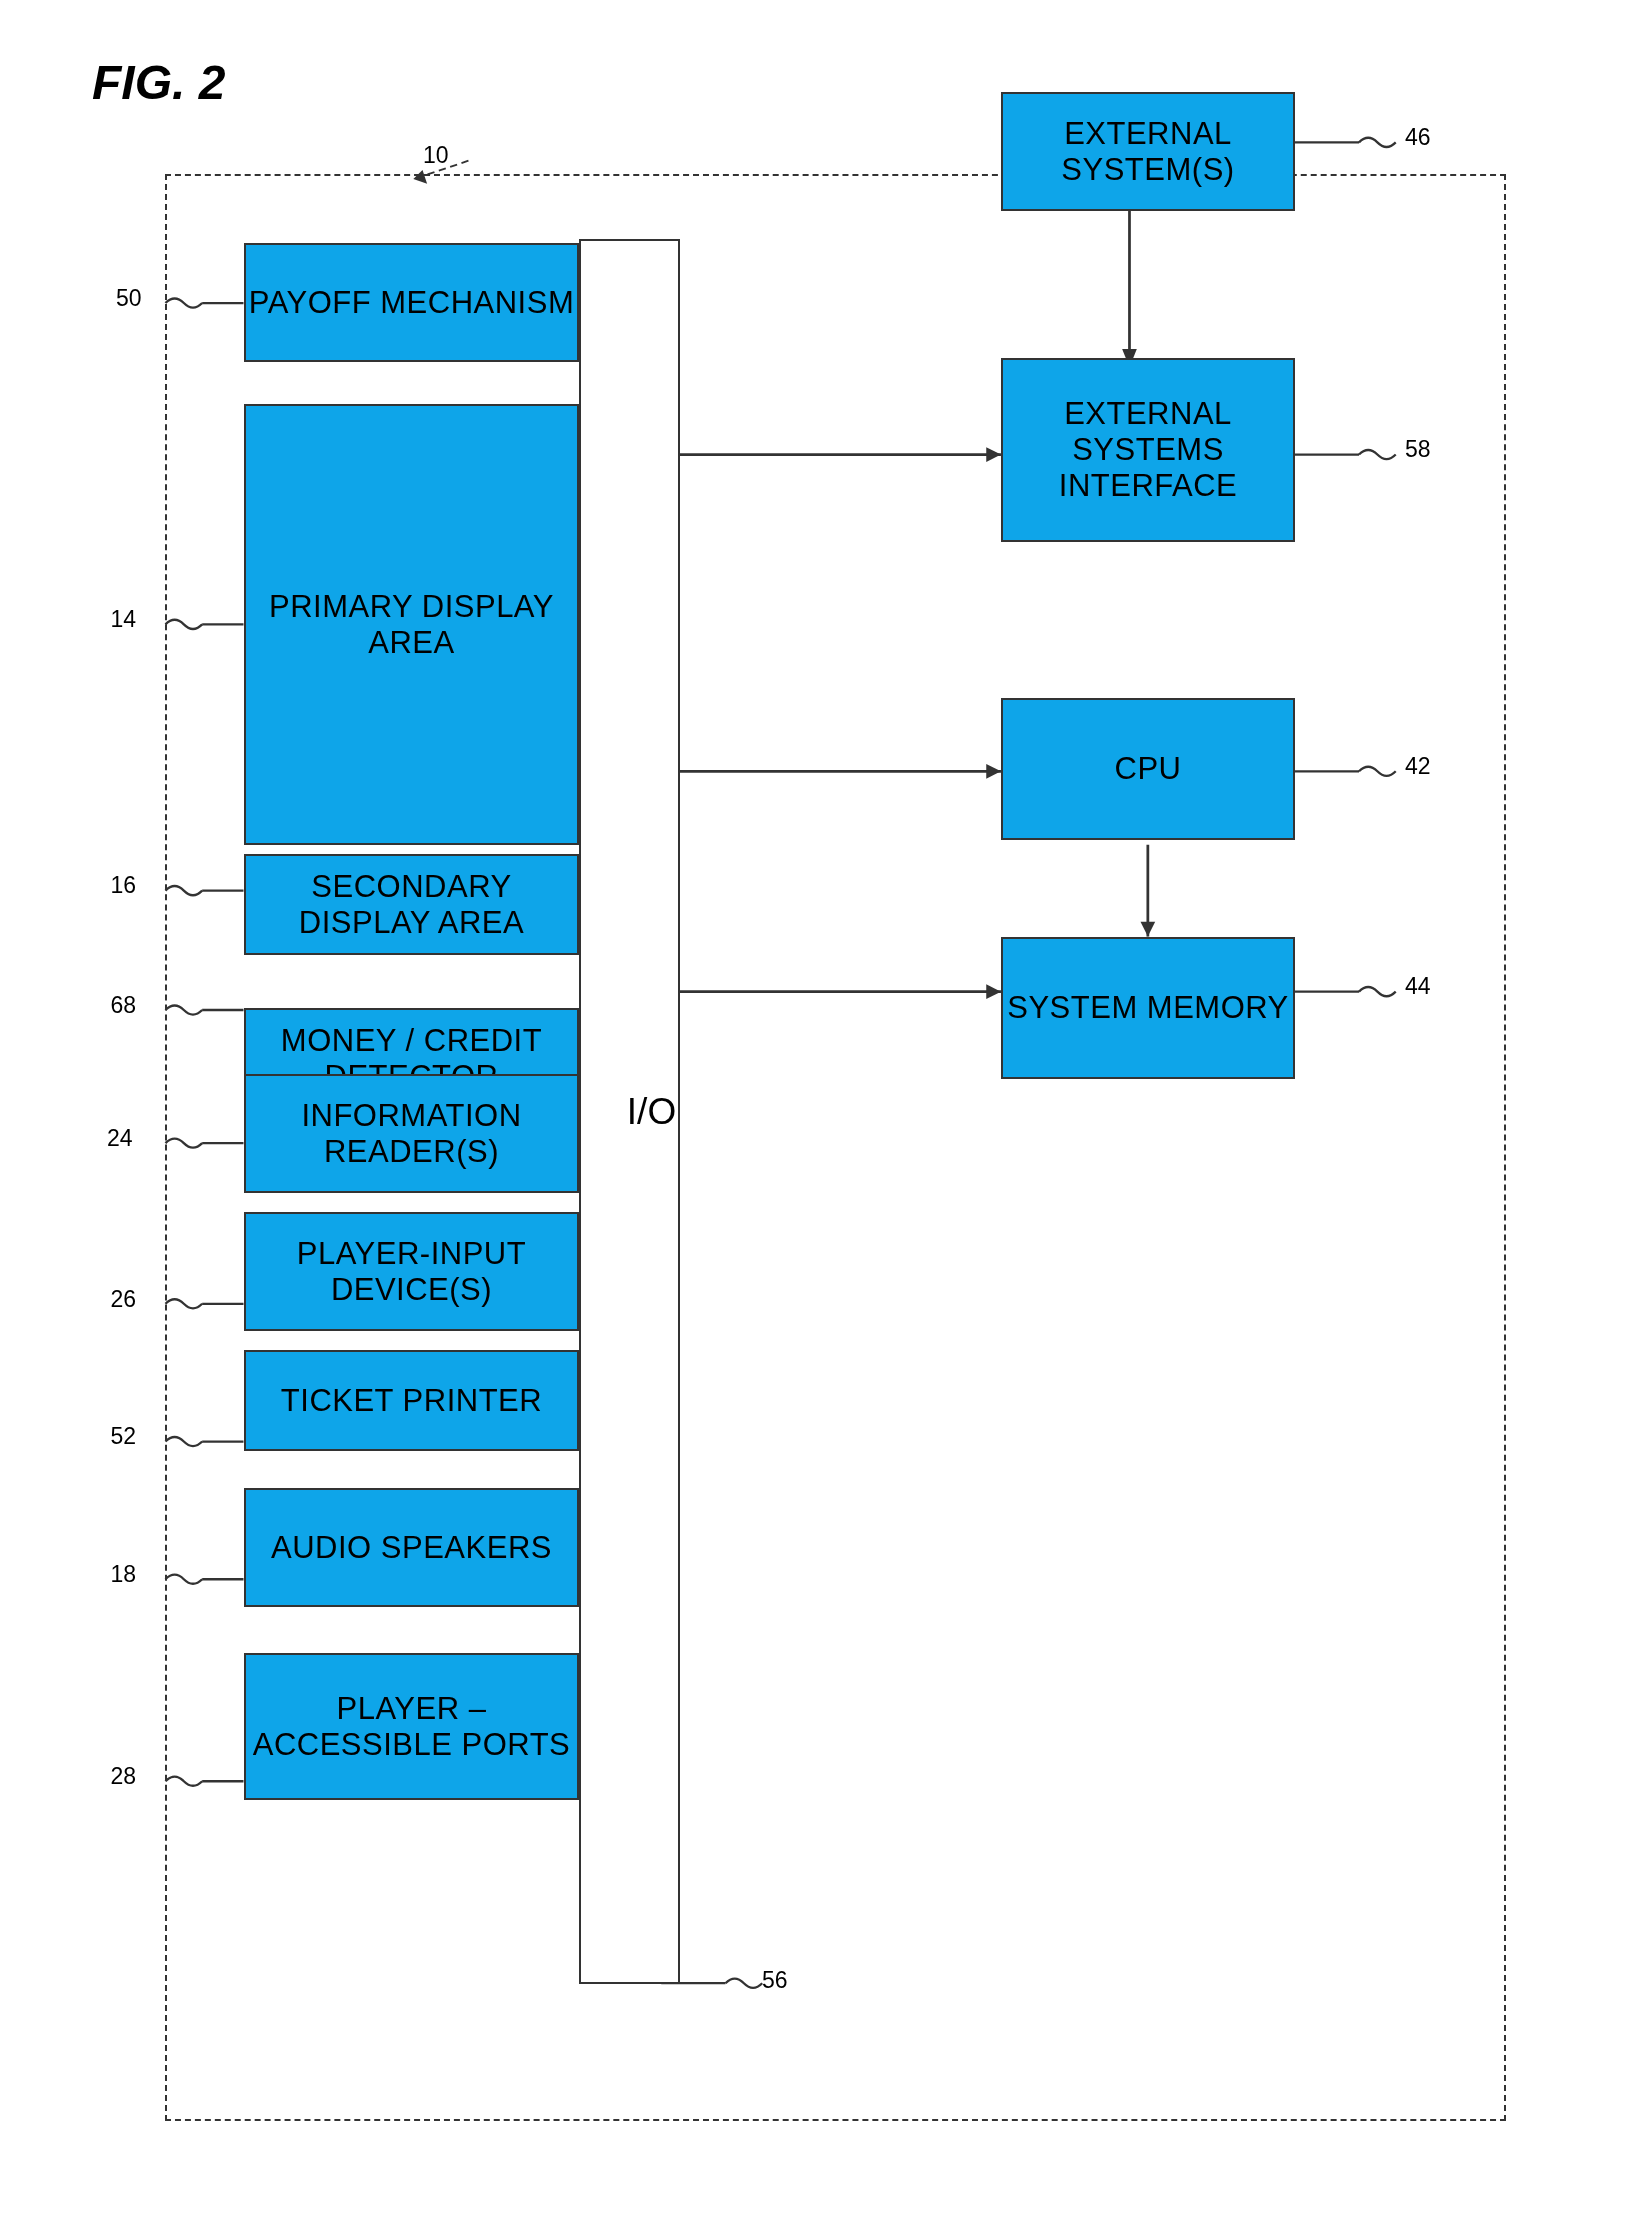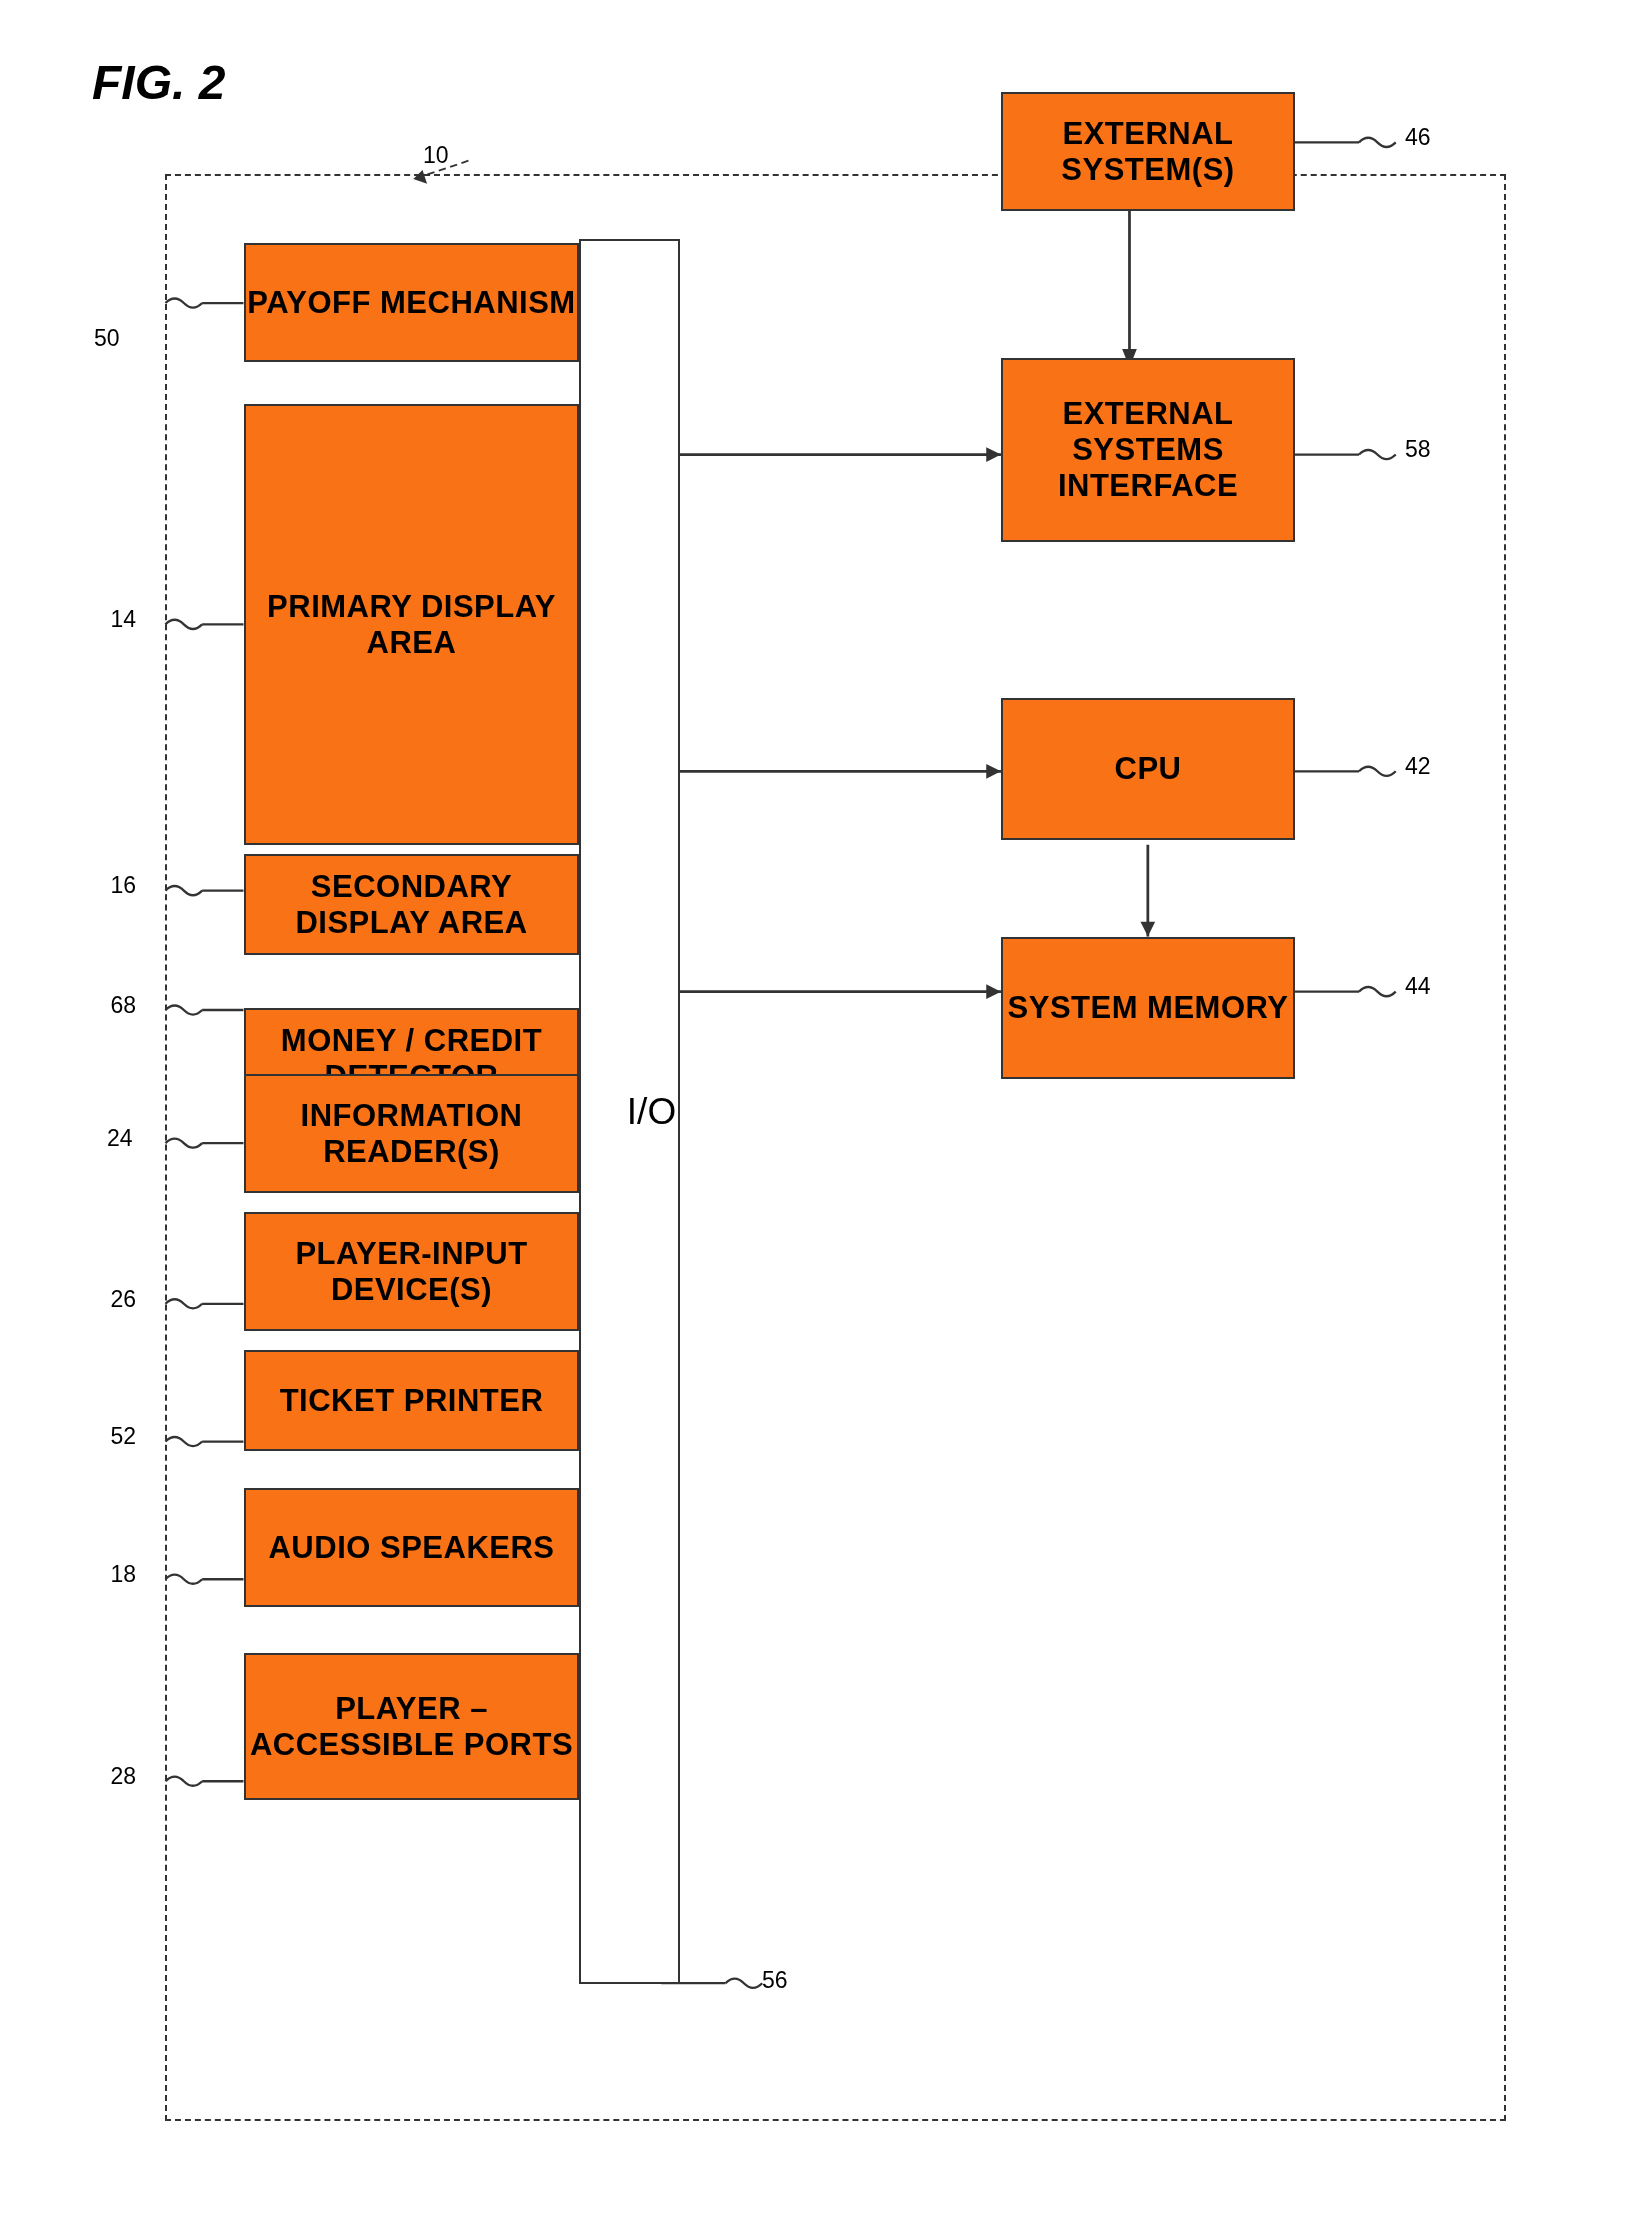--- a/index.html
+++ b/index.html
@@ -36,27 +36,27 @@
       left: 73px;
       width: 1341px;
       height: 1947px;
       border: 2.8px dashed #333;
     }
 
     
     .comp-box {
       position: absolute;
       border: 2.8px solid #333;
-      background: #f97316;
+      background: #0ea5e9;
       display: flex;
       align-items: center;
       justify-content: center;
       text-align: center;
       font-size: 31px;
-      font-weight: bold;
+      font-weight: normal;
       letter-spacing: 0.5px;
     }
 
     
     .io-bus {
       position: absolute;
       top: 184px;
       left: 487px;
       width: 101px;
       height: 1745px;
@@ -178,21 +178,21 @@
     <line x1="1310" y1="95" x2="1380" y2="95" stroke="#333" stroke-width="2.5"></line>
     <path d="M 1380,95 Q 1390,85 1400,95 Q 1410,105 1420,95" stroke="#333" stroke-width="2.5" fill="none"></path>
 
     <line x1="620" y1="2100" x2="690" y2="2100" stroke="#333" stroke-width="2.5"></line>
     <path d="M 690,2100 Q 700,2090 710,2100 Q 720,2110 730,2100" stroke="#333" stroke-width="2.5" fill="none"></path>
 
     <line x1="1150" y1="860" x2="1150" y2="960" stroke="#333" stroke-width="3"></line>
     <polygon points="1150,960 1142,944 1158,944" fill="#333"></polygon>
   </svg>
 
-  <div class="ref-label" style="top:230px; left:2px;margin-top:40px;">50</div>
+  <div class="ref-label" style="top:230px; left:24px;">50</div>
   <div class="ref-label" style="top:551px; left:18.4px;">14</div>
   <div class="ref-label" style="top:817px; left:18.4px;">16</div>
   <div class="ref-label" style="top:937px; left:18.4px;">68</div>
   <div class="ref-label" style="top:1070px; left:15px;">24</div>
   <div class="ref-label" style="top:1231px; left:18.4px;">26</div>
   <div class="ref-label" style="top:1368px; left:18.4px;">52</div>
   <div class="ref-label" style="top:1506px; left:18.4px;">18</div>
   <div class="ref-label" style="top:1708px; left:18.4px;">28</div>
 
   <div class="ref-label" style="top:69px; left:1313px;">46</div>

